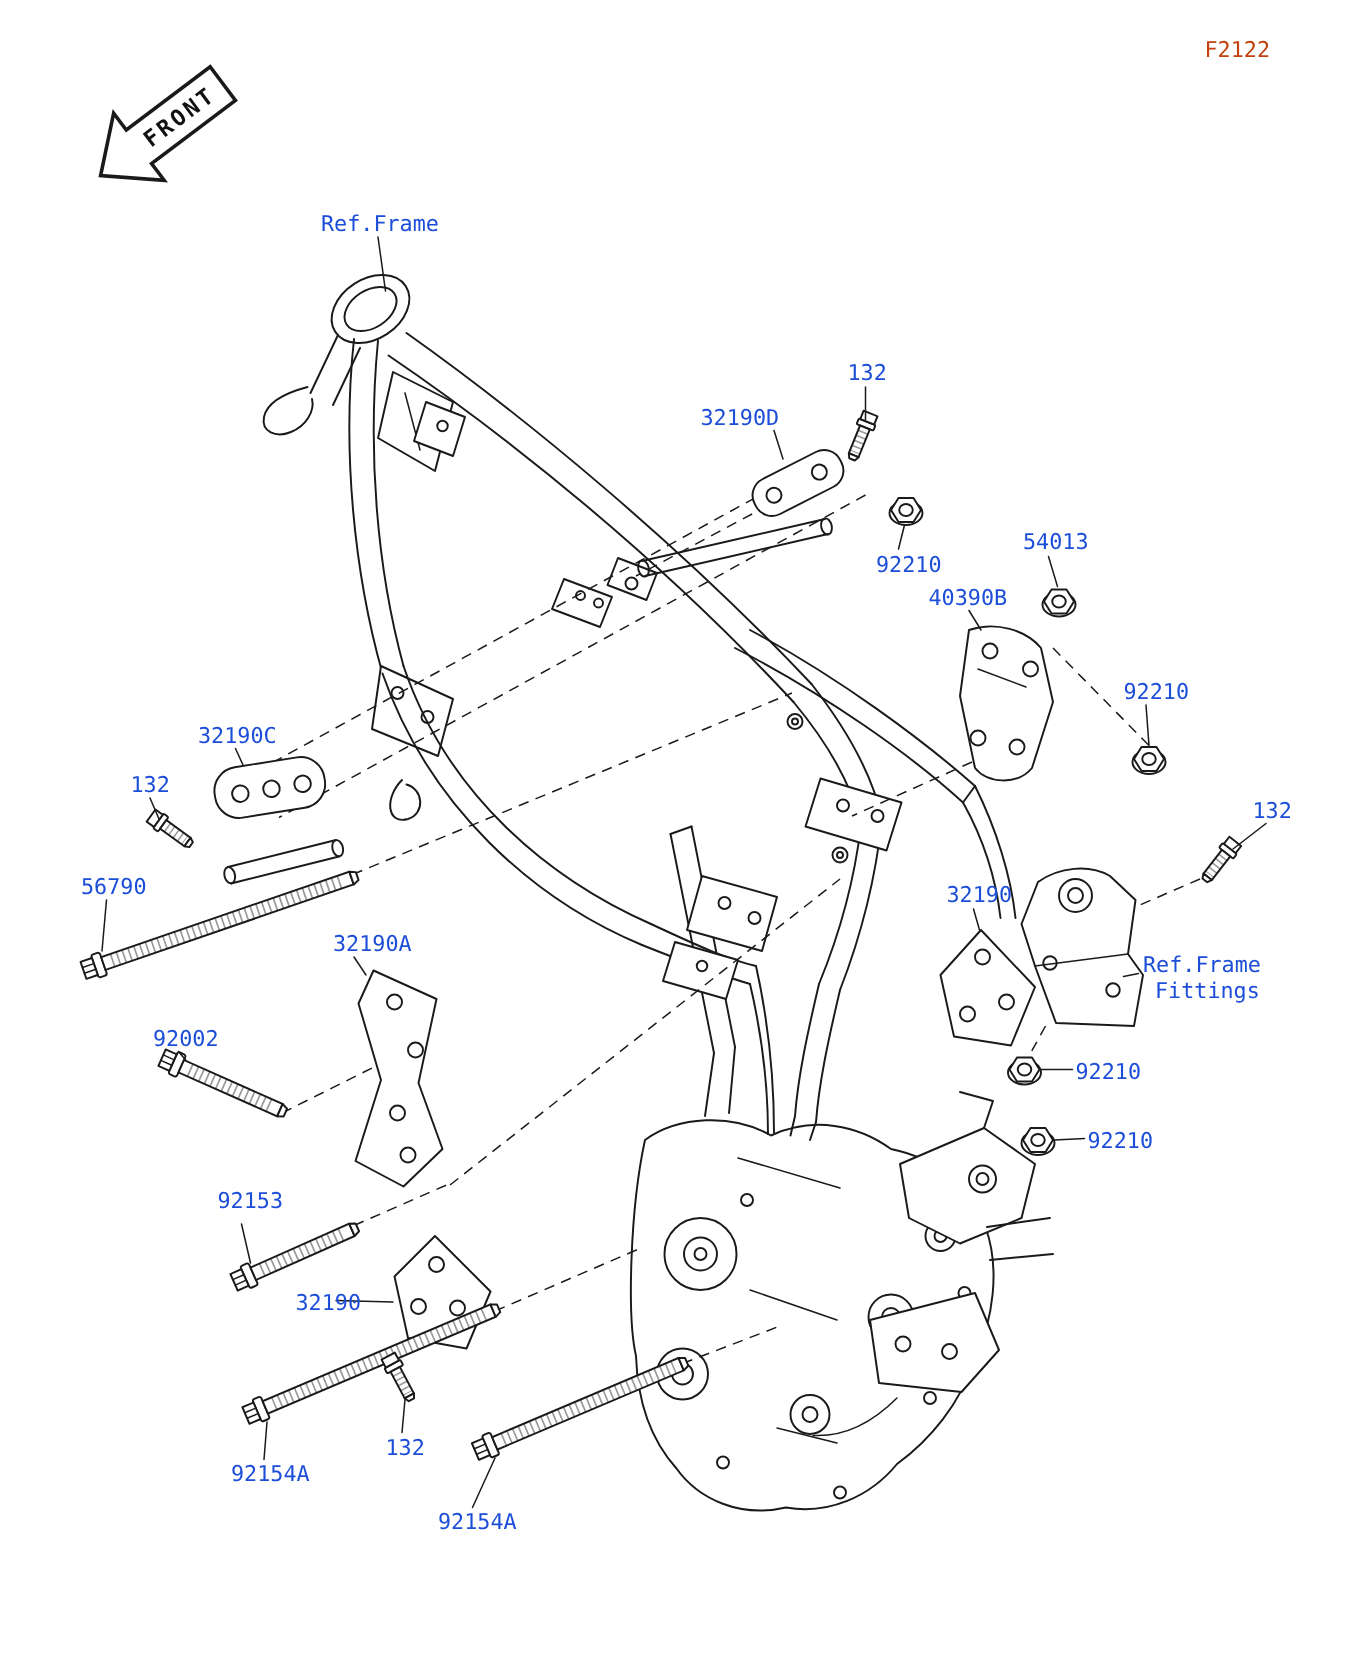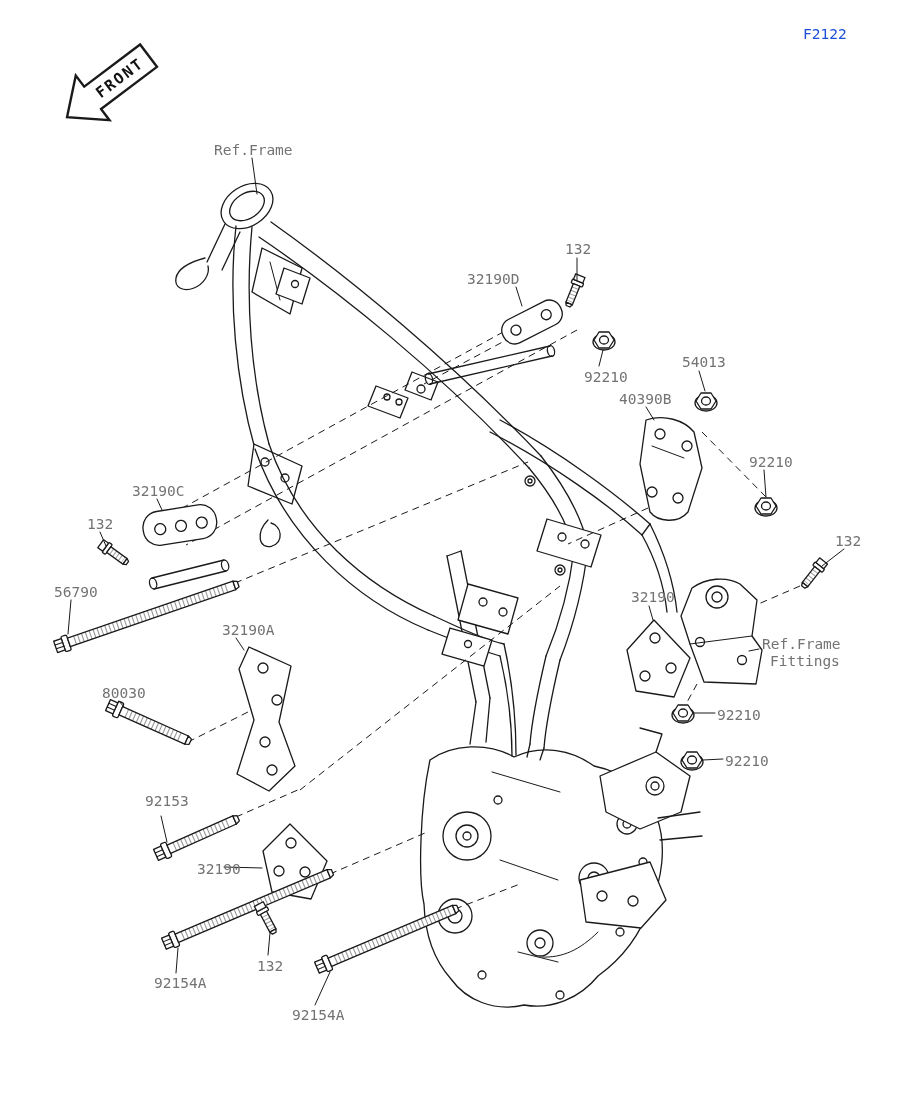--- a/index.html
+++ b/index.html
@@ -1,22 +1,22 @@
 <!DOCTYPE html>
 <html><head>
 <meta charset="utf-8">
 <style>
   html,body{margin:0;padding:0;background:#fff;}
   .stage{
     position:relative;width:914px;height:1103px;background:#ffffff;
     font-family:"DejaVu Sans Mono","Liberation Mono",monospace;color:#111;overflow:hidden;
   }
   .stage svg{position:absolute;left:0;top:0;}
-  .callout{position:absolute;font-size:14.5px;line-height:17px;white-space:nowrap;color:#737373;}
-  .fig-code{position:absolute;left:803px;top:26px;font-size:14.5px;color:#1d4ed8;}
+  .callout{position:absolute;font-size:14.5px;line-height:17px;white-space:nowrap;color:#1d4ed8;}
+  .fig-code{position:absolute;left:803px;top:26px;font-size:14.5px;color:#c2410c;}
   
   .ln{stroke:#1a1a1a;stroke-width:1.3;fill:none;stroke-linecap:round;stroke-linejoin:round;}
   .fillw{fill:#ffffff;stroke:#1a1a1a;stroke-width:1.3;stroke-linejoin:round;}
   .thin{stroke:#1a1a1a;stroke-width:1;fill:none;stroke-linecap:round;}
   .dash{stroke:#1a1a1a;stroke-width:1;fill:none;stroke-dasharray:7 5;}
   .thread{stroke:#1a1a1a;stroke-width:9;stroke-dasharray:1.1 3;opacity:.45;fill:none;}
   .thread-s{stroke:#1a1a1a;stroke-width:7;stroke-dasharray:1 2.6;opacity:.45;fill:none;}
   .arrow-txt{font-size:15px;font-weight:bold;fill:#111;letter-spacing:2px;}
 </style>
 </head>
@@ -367,21 +367,21 @@
   <div class="callout" style="left:54px;top:584px">56790</div>
   <div class="callout" style="left:222px;top:622px">32190A</div>
   <div class="callout" style="left:835px;top:533px">132</div>
   <div class="callout" style="left:631px;top:589px">32190</div>
   <div class="callout" style="left:762px;top:636px">
     <div>Ref.Frame</div>
     <div style="margin-left:8px">Fittings</div>
   </div>
   <div class="callout" style="left:717px;top:707px">92210</div>
   <div class="callout" style="left:725px;top:753px">92210</div>
-  <div class="callout" style="left:102px;top:685px">80030</div>
+  <div class="callout" style="left:102px;top:685px">92002</div>
   <div class="callout" style="left:145px;top:793px">92153</div>
   <div class="callout" style="left:197px;top:861px">32190</div>
   <div class="callout" style="left:154px;top:975px">92154A</div>
   <div class="callout" style="left:257px;top:958px">132</div>
   <div class="callout" style="left:292px;top:1007px">92154A</div>
 </div>
 
 </div>
 
 </body></html>

